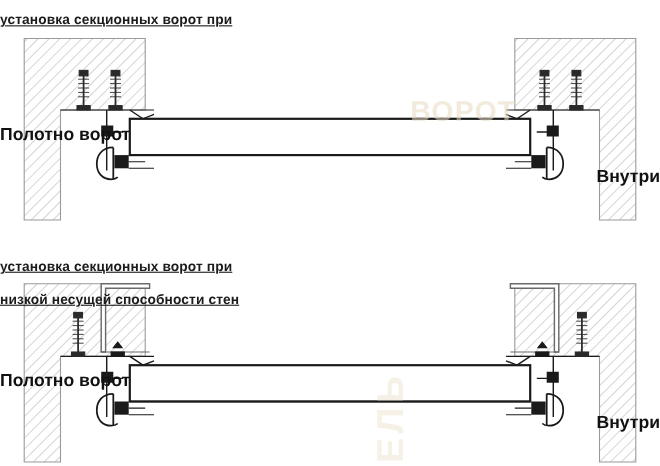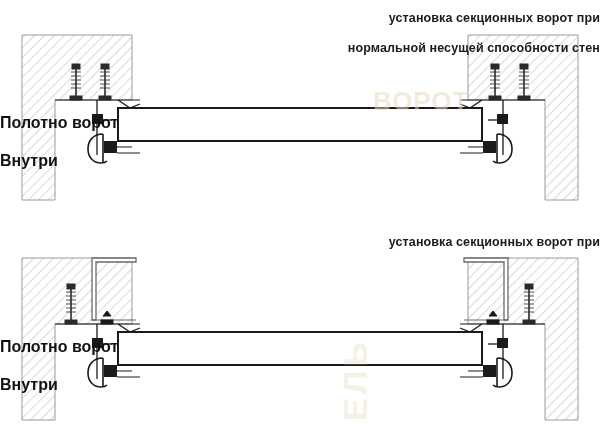--- a/index.html
+++ b/index.html
@@ -34,47 +34,48 @@
     left: 0;
     width: 600px;
     height: 212px;
     display: block;
   }
 
   .title-line {
     position: absolute;
     left: 0;
     width: 600px;
-    text-align: right;
+    text-align: left;
     font-size: 12.5px;
     font-weight: bold;
     color: #1b1b1b;
     letter-spacing: 0.1px;
     white-space: nowrap;
+    text-decoration: underline;
   }
   #panel-top .title-1 { top: 11px; }
   #panel-top .title-2 { top: 41px; }
   #panel-bottom .title-1 { top: 23px; }
   #panel-bottom .title-2 { top: 53px; }
 
   .panel-label {
     position: absolute;
     left: 0;
     width: 600px;
     font-size: 16px;
     font-weight: bold;
     color: #111111;
     white-space: nowrap;
   }
 
   .inside-label {
     position: absolute;
     left: 0;
     width: 600px;
-    text-align: left;
+    text-align: right;
     font-size: 16px;
     font-weight: bold;
     color: #111111;
     white-space: nowrap;
   }
 
   .watermark {
     position: absolute;
     font-family: "Liberation Sans", sans-serif;
     font-weight: bold;
@@ -215,21 +216,20 @@
         <line x1="483" y1="141" x2="460" y2="141"></line>
         <line x1="483" y1="153" x2="460" y2="153"></line>
         <line x1="483" y1="147" x2="468" y2="147"></line>
       </g>
 
       <rect x="118" y="108" width="364" height="33" fill="#ffffff" stroke="#1a1a1a" stroke-width="2"></rect>
       <line x1="118" y1="141" x2="482" y2="141" stroke="#1a1a1a" stroke-width="1.2"></line>
     </svg>
 
     <div class="title-line title-1">установка секционных ворот при</div>
-    <div class="title-line title-2">нормальной несущей способности стен</div>
   </div>
 
   <div class="panel-label leaf-label" id="leaf-top" style="top:114px;">Полотно ворот</div>
   <div class="inside-label" id="inside-top" style="top:152px;">Внутри</div>
   <div class="watermark" id="wm-top">ВОРОТ</div>
 
   <div class="panel" id="panel-bottom">
 
     <svg class="svg-layer" viewBox="0 0 600 212">
       <defs>
@@ -334,19 +334,20 @@
         <line x1="483" y1="153" x2="460" y2="153"></line>
         <line x1="483" y1="165" x2="460" y2="165"></line>
         <line x1="483" y1="159" x2="468" y2="159"></line>
       </g>
 
       <rect x="118" y="120" width="364" height="33" fill="#ffffff" stroke="#1a1a1a" stroke-width="2"></rect>
       <line x1="118" y1="153" x2="482" y2="153" stroke="#1a1a1a" stroke-width="1.2"></line>
     </svg>
 
     <div class="title-line title-1">установка секционных ворот при</div>
+    <div class="title-line title-2">низкой несущей способности стен</div>
   </div>
 
   <div class="panel-label" id="leaf-bottom" style="top:338px;">Полотно ворот</div>
   <div class="inside-label" id="inside-bottom" style="top:376px;">Внутри</div>
   <div class="watermark" id="wm-bottom">ЗАТЕЛЬ</div>
 
 </div>
 
 </body></html>

